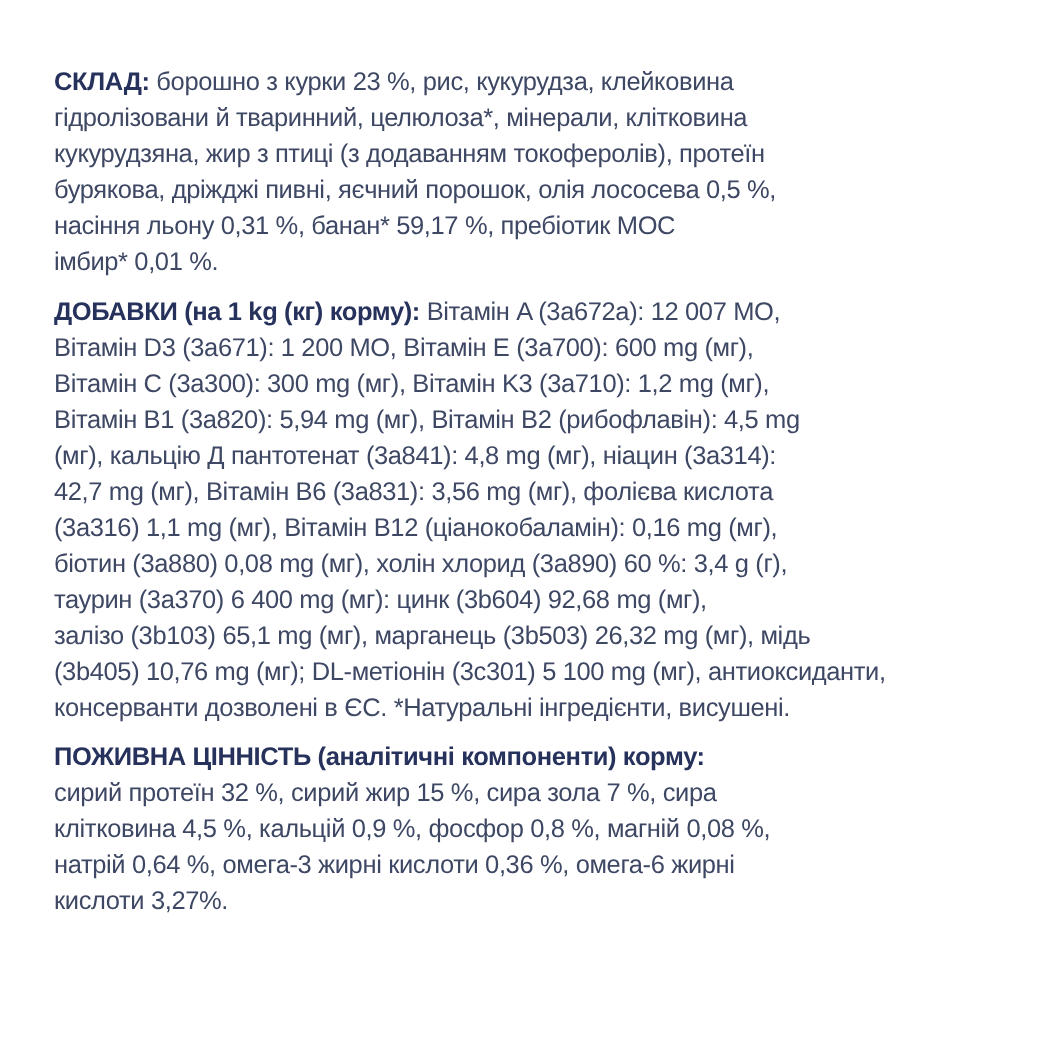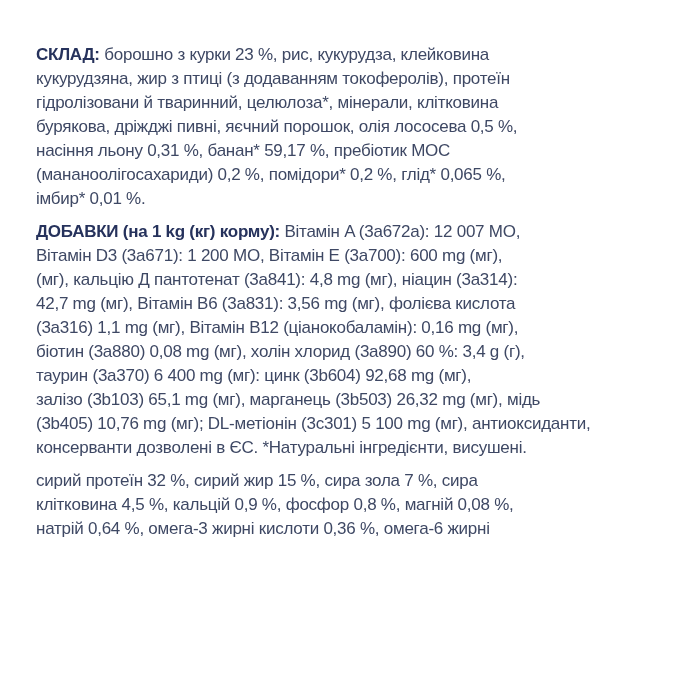--- a/index.html
+++ b/index.html
@@ -34,41 +34,44 @@
     color: #26325c;
   }
 </style>
 </head>
 <body>
 
 <div class="doc">
 
   <div class="section">
     <span class="line"><strong class="h">СКЛАД:</strong><span> борошно з курки 23 %, рис, кукурудза, клейковина</span></span>
+    <span class="line">гідролізовани й тваринний, целюлоза*, мінерали, клітковина</span>
     <span class="line">кукурудзяна, жир з птиці (з додаванням токоферолів), протеїн</span>
-    <span class="line">гідролізовани й тваринний, целюлоза*, мінерали, клітковина</span>
     <span class="line">бурякова, дріжджі пивні, яєчний порошок, олія лососева 0,5 %,</span>
     <span class="line">насіння льону 0,31 %, банан* 59,17 %, пребіотик МОС</span>
-    <span class="line">(мананоолігосахариди) 0,2 %, помідори* 0,2 %, глід* 0,065 %,</span>
     <span class="line">імбир* 0,01 %.</span>
   </div>
 
   <div class="section">
     <span class="line"><strong class="h">ДОБАВКИ (на 1 kg (кг) корму):</strong><span> Вітамін A (3a672a): 12 007 МО,</span></span>
     <span class="line">Вітамін D3 (3a671): 1 200 МО, Вітамін E (3a700): 600 mg (мг),</span>
+    <span class="line">Вітамін C (3a300): 300 mg (мг), Вітамін K3 (3a710): 1,2 mg (мг),</span>
+    <span class="line">Вітамін B1 (3a820): 5,94 mg (мг), Вітамін B2 (рибофлавін): 4,5 mg</span>
     <span class="line">(мг), кальцію Д пантотенат (3a841): 4,8 mg (мг), ніацин (3a314):</span>
     <span class="line">42,7 mg (мг), Вітамін B6 (3a831): 3,56 mg (мг), фолієва кислота</span>
     <span class="line">(3a316) 1,1 mg (мг), Вітамін B12 (ціанокобаламін): 0,16 mg (мг),</span>
     <span class="line">біотин (3a880) 0,08 mg (мг), холін хлорид (3a890) 60 %: 3,4 g (г),</span>
     <span class="line">таурин (3a370) 6 400 mg (мг): цинк (3b604) 92,68 mg (мг),</span>
     <span class="line">залізо (3b103) 65,1 mg (мг), марганець (3b503) 26,32 mg (мг), мідь</span>
     <span class="line">(3b405) 10,76 mg (мг); DL-метіонін (3c301) 5 100 mg (мг), антиоксиданти,</span>
     <span class="line">консерванти дозволені в ЄС. *Натуральні інгредієнти, висушені.</span>
   </div>
 
   <div class="section">
+    <span class="line"><strong class="h">ПОЖИВНА ЦІННІСТЬ (аналітичні компоненти) корму:</strong></span>
     <span class="line">сирий протеїн 32 %, сирий жир 15 %, сира зола 7 %, сира</span>
     <span class="line">клітковина 4,5 %, кальцій 0,9 %, фосфор 0,8 %, магній 0,08 %,</span>
     <span class="line">натрій 0,64 %, омега-3 жирні кислоти 0,36 %, омега-6 жирні</span>
+    <span class="line">кислоти 3,27%.</span>
   </div>
 
 
 </div>
 
 </body></html>

